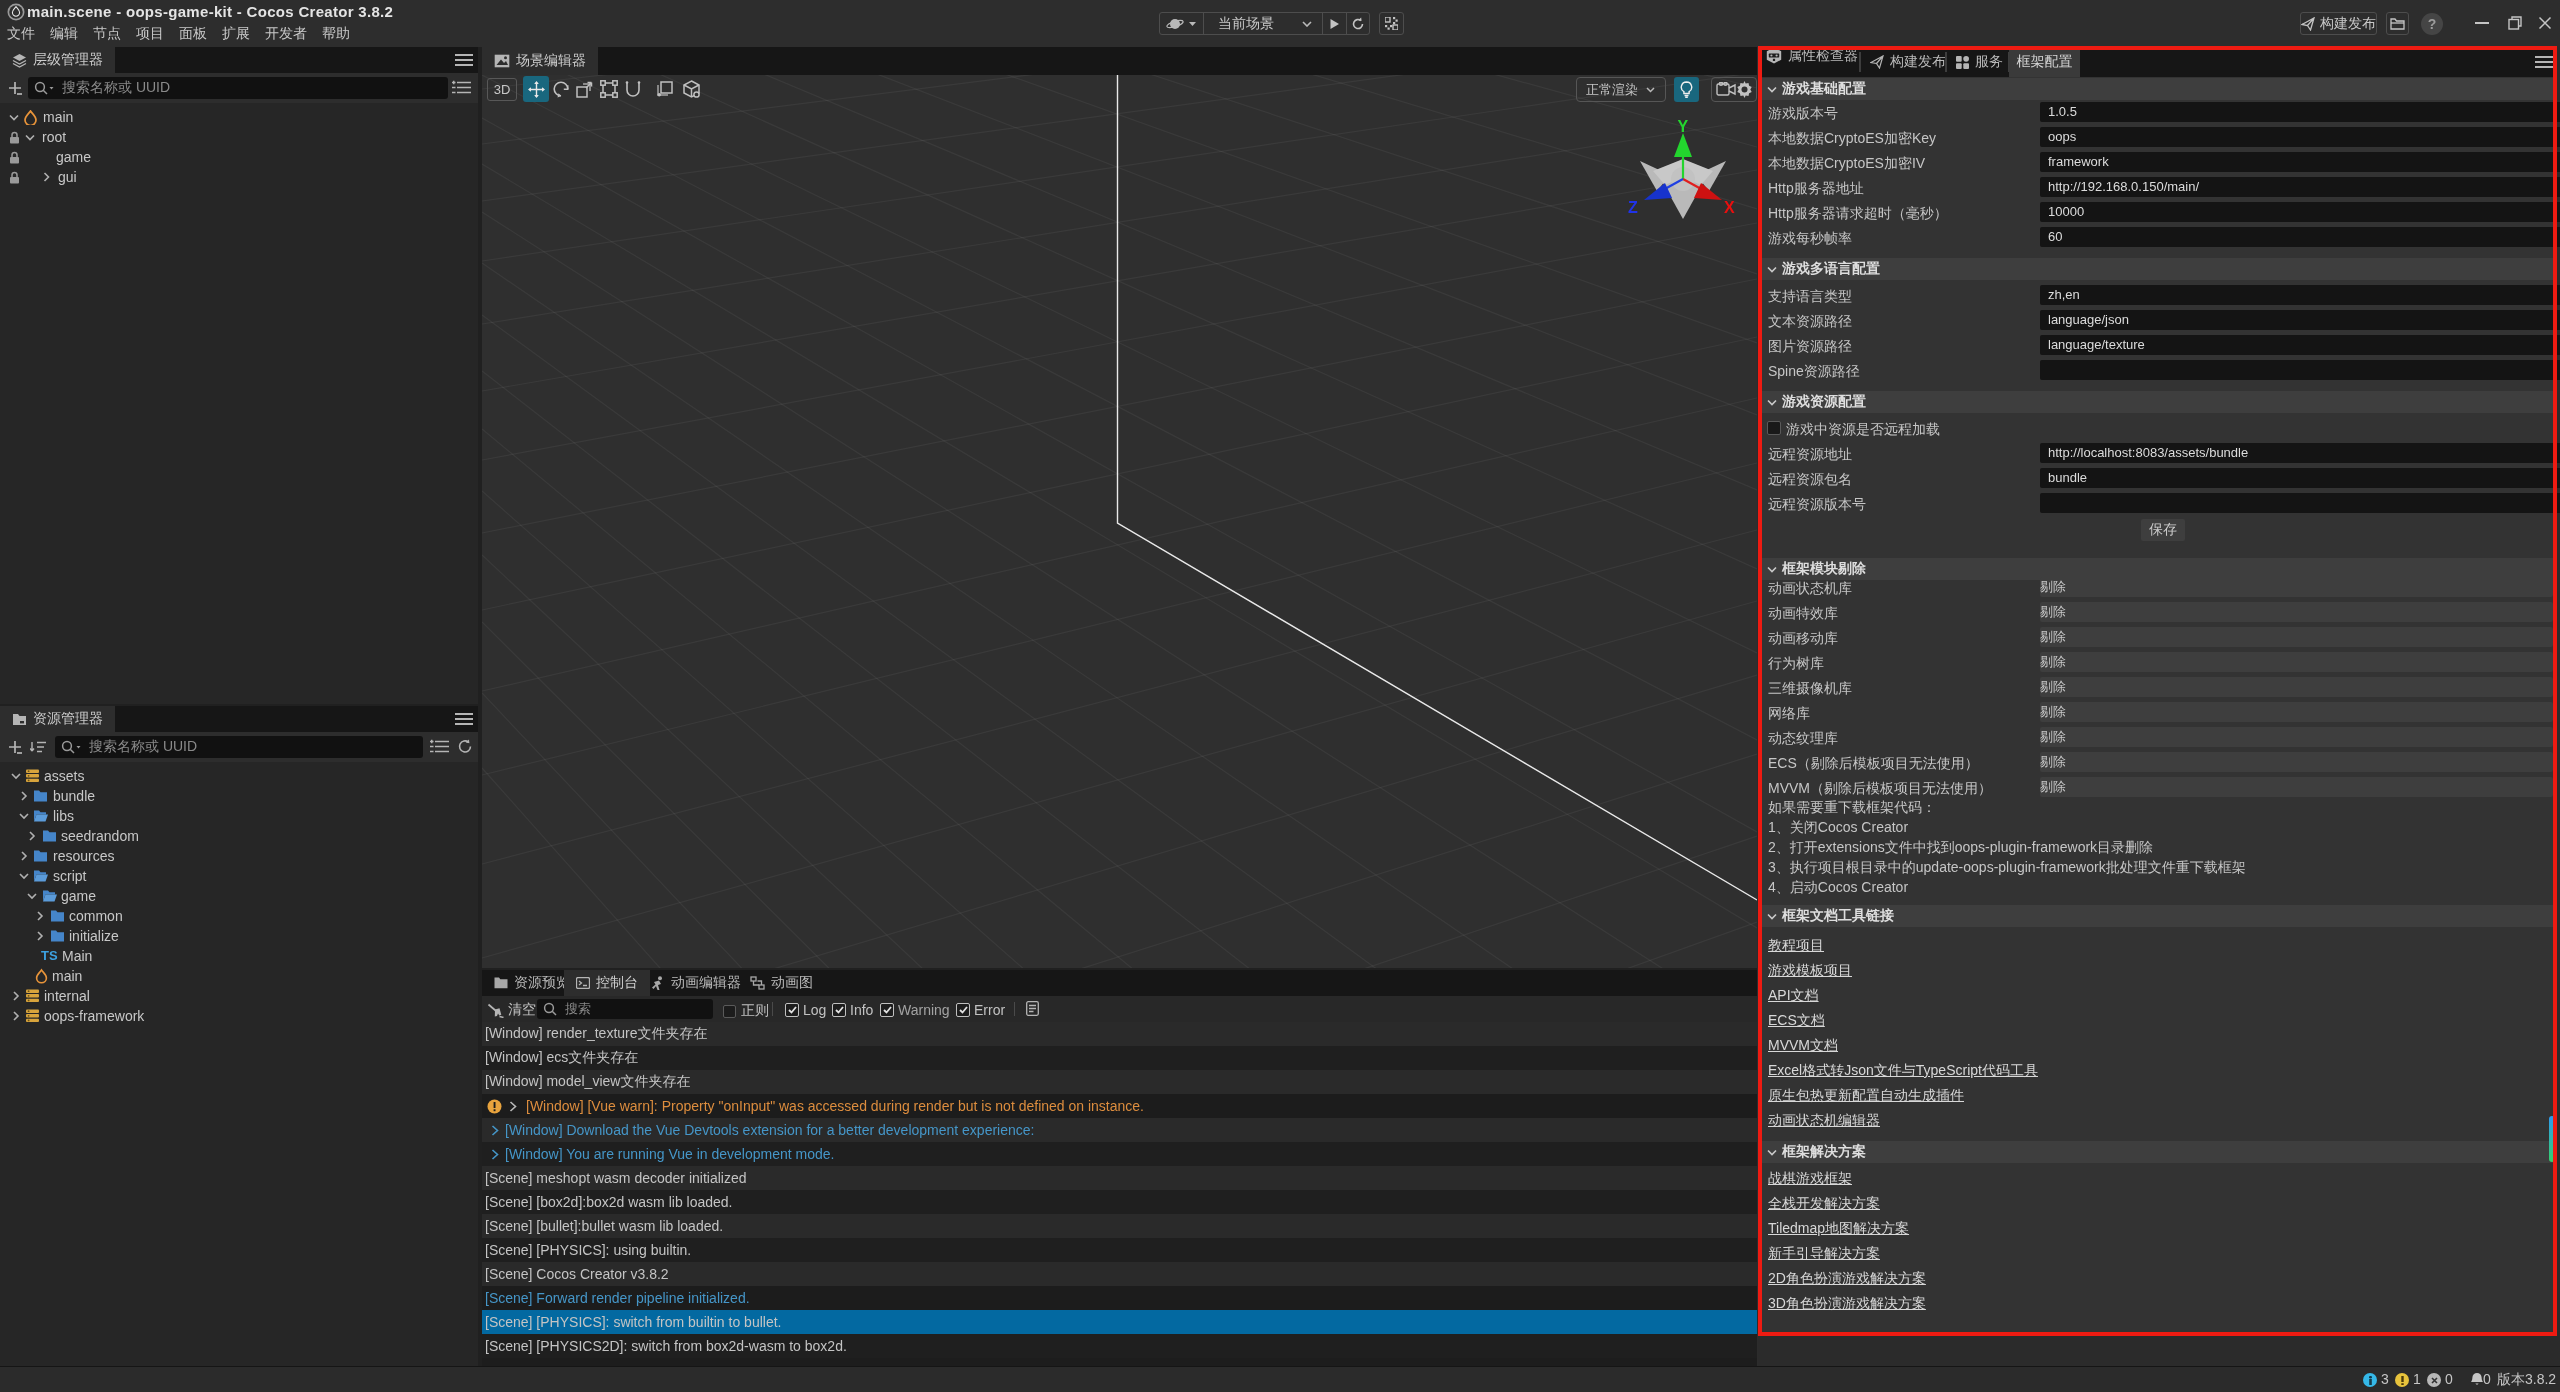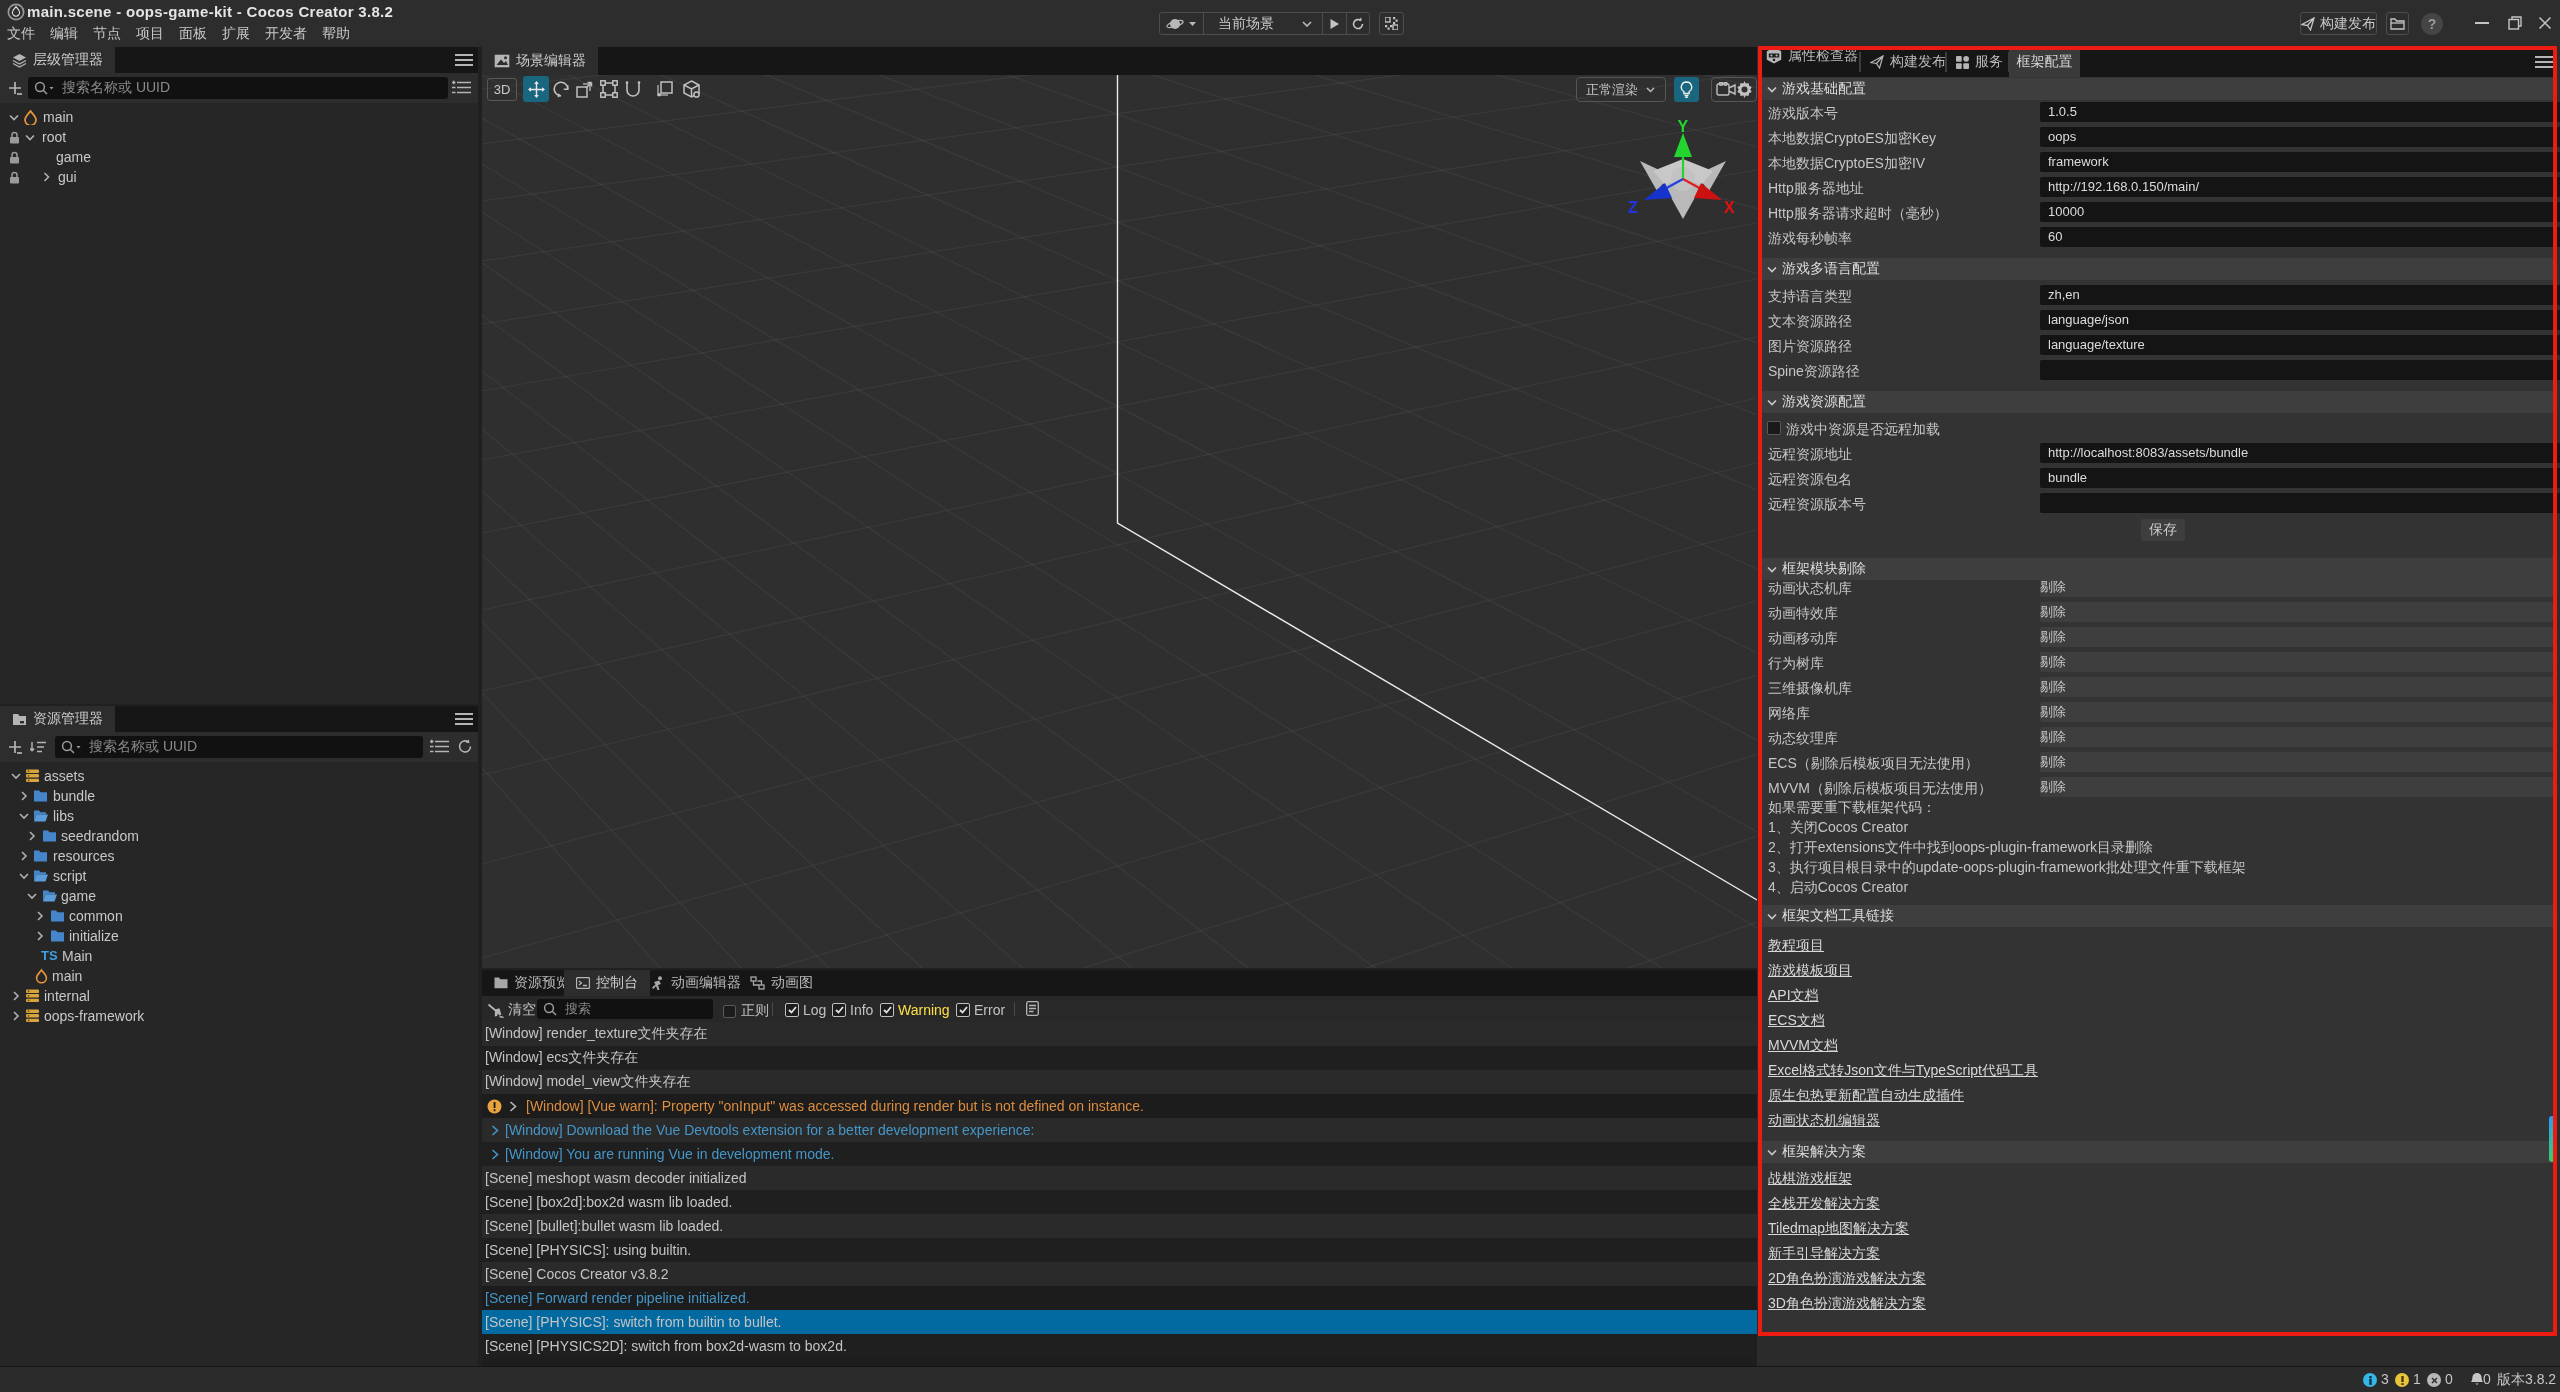--- a/index.html
+++ b/index.html
@@ -14,21 +14,21 @@
 .tabstrip{position:absolute;background:#161616;display:flex;align-items:stretch}
 .tab{display:flex;align-items:center;gap:6px;padding:0 12px;font-size:14px;color:#bbb}
 .tab.active{background:#2d2d2d;color:#ccc}
 .hamb{position:absolute;width:18px;height:12px;border-top:2px solid #b5b5b5;border-bottom:2px solid #b5b5b5}
 .hamb:after{content:"";display:block;margin-top:3px;border-top:2px solid #b5b5b5}
 .searchrow{position:absolute;background:#2d2d2d}
 .sinput{position:absolute;background:#111;border-radius:3px;color:#8a8a8a;font-size:14px;display:flex;align-items:center}
 .treerow{position:absolute;height:20px;display:flex;align-items:center;font-size:14px;color:#c8c8c8;white-space:nowrap}
 
 #rpanel{position:absolute;left:1762px;top:47px;width:794px;height:1319px;background:#333}
-.sechead{position:absolute;left:0;width:794px;height:22px;background:#3e3e3e;color:#dedede;font-size:14px;font-weight:normal;display:flex;align-items:center;padding-left:20px}
+.sechead{position:absolute;left:0;width:794px;height:22px;background:#3e3e3e;color:#dedede;font-size:14px;font-weight:bold;display:flex;align-items:center;padding-left:20px}
 .sechead .chev{position:absolute;left:5px}
 .plabel{position:absolute;left:6px;font-size:14px;color:#c6c6c6;white-space:nowrap}
 .pinput{position:absolute;left:278px;width:567px;height:20px;background:#141414;border-radius:2px;color:#dcdcdc;font-size:13px;line-height:20px;padding-left:8px;white-space:nowrap}
 .pbar{position:absolute;left:278px;width:513px;height:20px;background:#3e3e3e;border-radius:2px;color:#c9c9c9;font-size:13px;line-height:20px;text-align:left}
 .ptext{position:absolute;left:6px;font-size:14px;color:#c6c6c6;white-space:nowrap}
 .plink{position:absolute;left:6px;font-size:14px;color:#d8d8d8;text-decoration:underline;white-space:nowrap}
 #redbox{position:absolute;left:1758px;top:46px;width:799px;height:1290px;border:4px solid #ee1b12;z-index:50;pointer-events:none}
 
 .logrow{position:absolute;left:482px;width:1275px;height:24px;display:flex;align-items:center;font-size:14px;color:#c4c4c4;white-space:nowrap}
 .chk{width:14px;height:14px;background:#1d1d1d;border:1.5px solid #c0c0c0;border-radius:2px;display:inline-flex;align-items:center;justify-content:center;margin-right:4px;box-sizing:border-box}
@@ -444,21 +444,21 @@
 <div class="abs" style="left:785px;top:1002px;display:flex;align-items:center;color:#c2c2c2;font-size:14px"><span class="chk">
         <svg width="9" height="8" viewBox="0 0 9 8">
           <path d="M1 4 L3.5 6.5 L8 1" stroke="#e2e2e2" stroke-width="1.8" fill="none"></path>
         </svg>
       </span>Log</div>
 <div class="abs" style="left:832px;top:1002px;display:flex;align-items:center;color:#c2c2c2;font-size:14px"><span class="chk">
         <svg width="9" height="8" viewBox="0 0 9 8">
           <path d="M1 4 L3.5 6.5 L8 1" stroke="#e2e2e2" stroke-width="1.8" fill="none"></path>
         </svg>
       </span>Info</div>
-<div class="abs" style="left:880px;top:1002px;display:flex;align-items:center;color:#fde047;font-size:14px"><span class="chk">
+<div class="abs" style="left:880px;top:1002px;display:flex;align-items:center;color:#a3a3a3;font-size:14px"><span class="chk">
         <svg width="9" height="8" viewBox="0 0 9 8">
           <path d="M1 4 L3.5 6.5 L8 1" stroke="#e2e2e2" stroke-width="1.8" fill="none"></path>
         </svg>
       </span>Warning</div>
 <div class="abs" style="left:956px;top:1002px;display:flex;align-items:center;color:#c2c2c2;font-size:14px"><span class="chk">
         <svg width="9" height="8" viewBox="0 0 9 8">
           <path d="M1 4 L3.5 6.5 L8 1" stroke="#e2e2e2" stroke-width="1.8" fill="none"></path>
         </svg>
       </span>Error</div>
 <div class="abs" style="left:1014px;top:1002px;width:1px;height:14px;background:#4a4a4a"></div>

